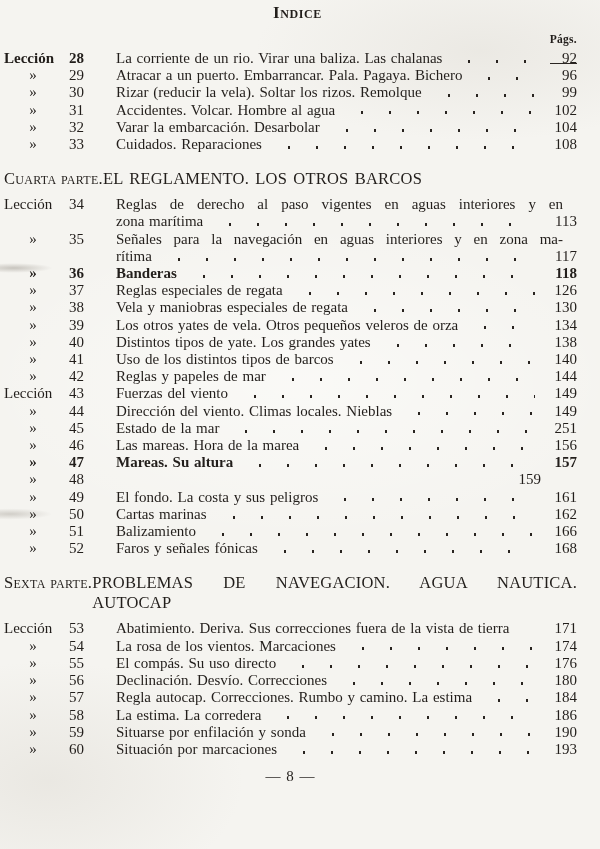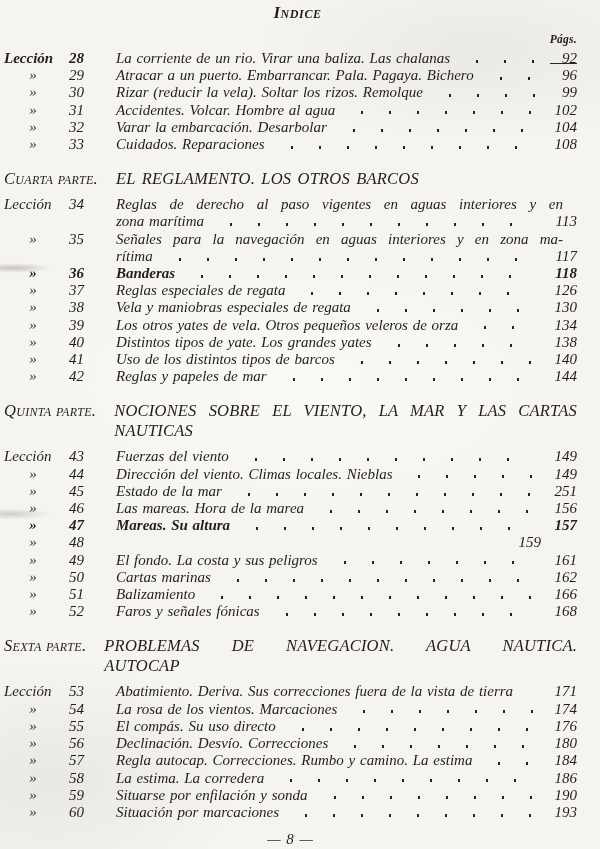--- a/index.html
+++ b/index.html
@@ -13,21 +13,20 @@
       radial-gradient(ellipse 260px 160px at 8% 92%, rgba(205,200,190,0.28), rgba(205,200,190,0) 75%),
       radial-gradient(ellipse 400px 200px at 50% 45%, rgba(255,255,253,0.5), rgba(255,255,253,0) 80%);
     font-family: "Liberation Serif", "DejaVu Serif", serif;
     color: #221e1b;
     overflow: hidden;
   }
   .page {
     box-sizing: border-box;
     width: 600px; height: 849px;
     padding: 3px 23px 0 4px;
-    font-style: italic;
   }
   h1.doc-title {
     margin: 0;
     text-align: center;
     text-indent: 14px;
     font-variant: small-caps;
     font-weight: 700;
     font-size: 17px;
     line-height: 19px;
     letter-spacing: 0.6px;
@@ -47,21 +46,20 @@
   .toc-section:first-child .entries { margin-top: 4px; }
   .part-heading {
     display: flex;
     margin: 16px 0 7px 0;
     font-size: 16.5px;
     line-height: 20px;
   }
   .part-label {
     font-variant: small-caps;
     white-space: nowrap;
-    margin-right: 18px;
     letter-spacing: 0.3px;
   }
   .part-title { flex: 1; word-spacing: 2px; letter-spacing: 0.2px; }
   .part-title .jline { text-align: justify; text-align-last: justify; }
   .entry {
     display: grid;
     grid-template-columns: 58px 22px 1fr 36px;
     font-size: 15px;
     line-height: 17.2px;
   }
@@ -296,27 +294,20 @@
                 <span class="lt">Reglas y papeles de mar</span>
                 <span class="leader"></span>
               </div>
             </span>
     <span class="e-page">144</span>
   </div>
 </div>
   </section>
 
   <section class="toc-section">
-    <div class="part-heading">
-      <span class="part-label">Quinta parte.</span>
-      <span class="part-title">
-            <div class="jline">NOCIONES SOBRE EL VIENTO, LA MAR Y LAS CARTAS</div>
-            <div class="">NAUTICAS</div>
-          </span>
-    </div>
     <div class="entries">
   <div class="entry">
     <span class="e-label">Lección</span>
     <span class="e-num">43</span>
     <span class="e-title">
               <div class="last-line">
                 <span class="lt">Fuerzas del viento</span>
                 <span class="leader"></span>
               </div>
             </span>

